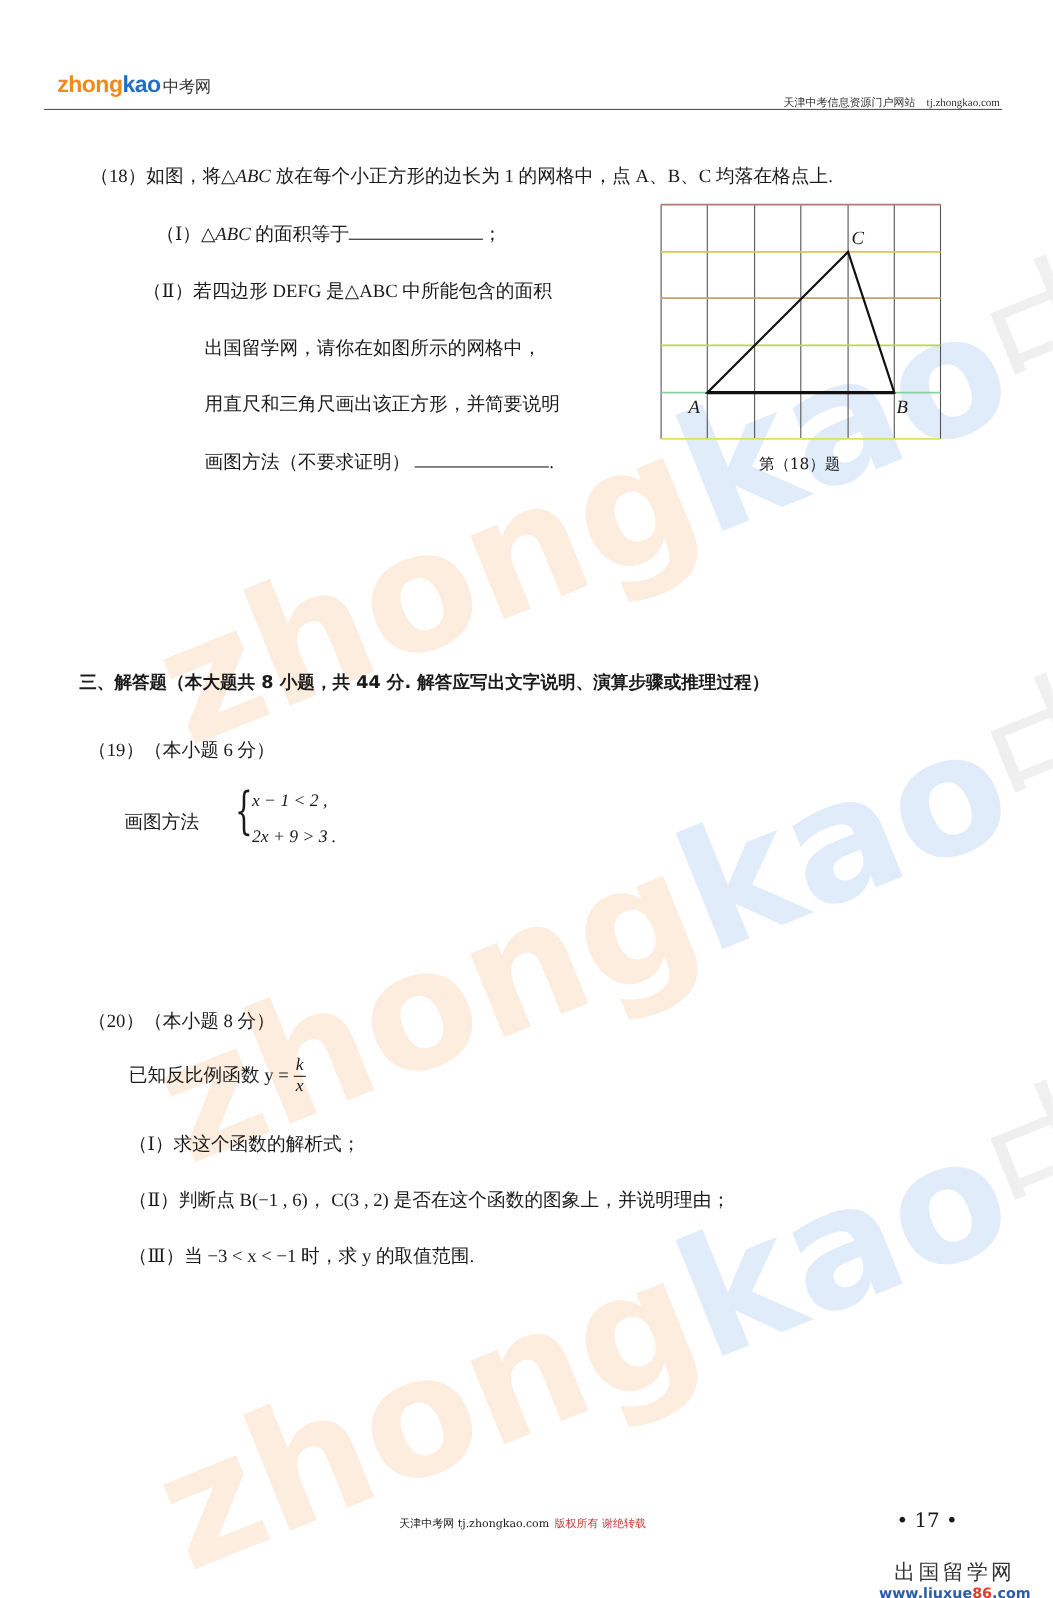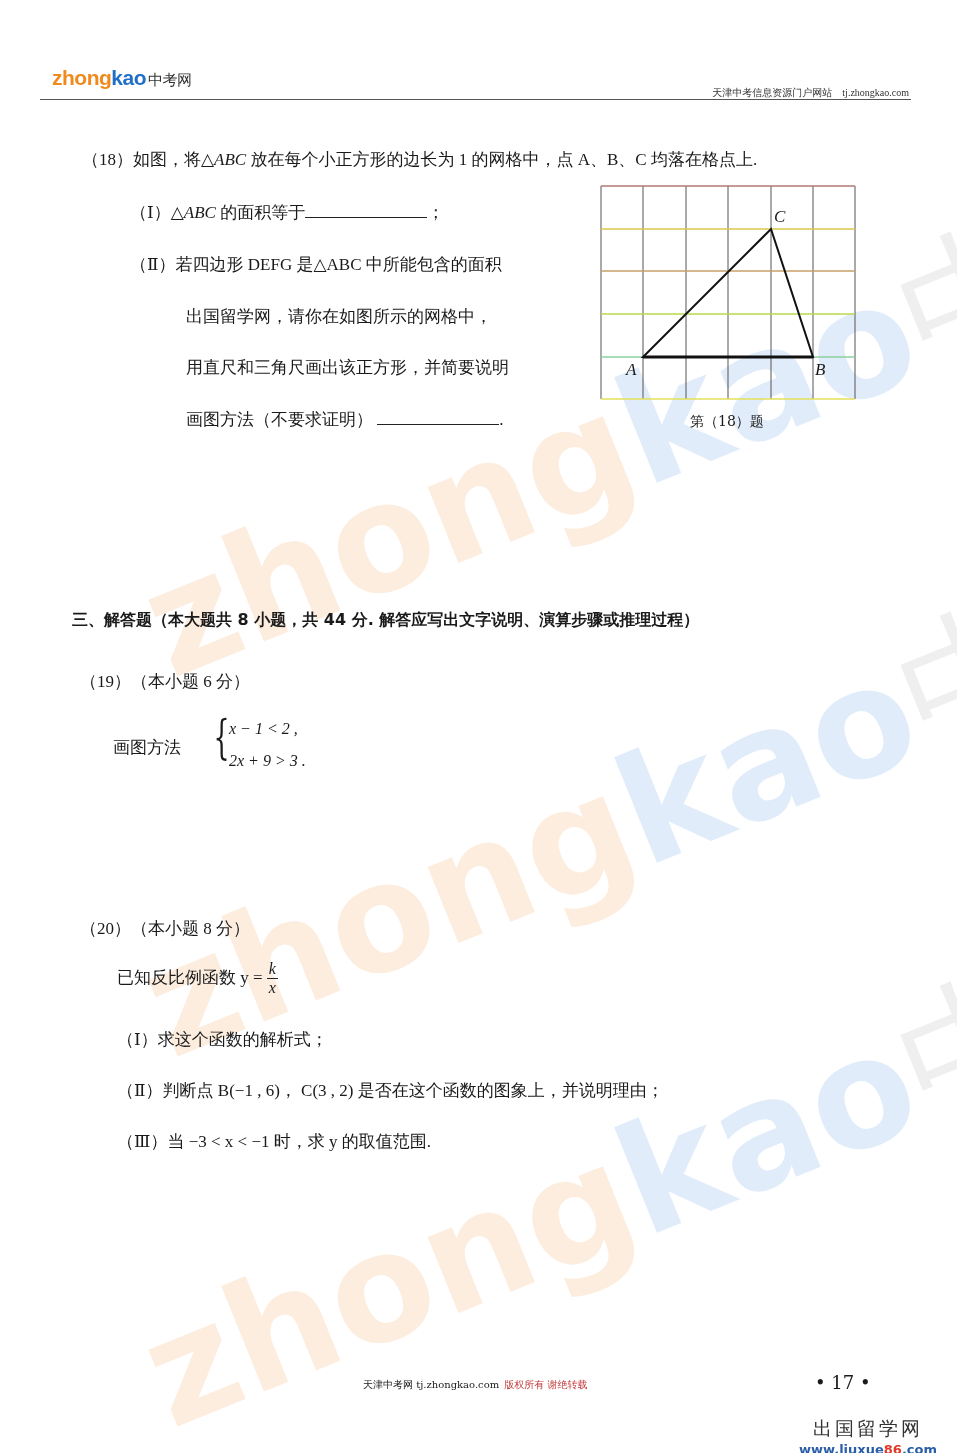--- a/index.html
+++ b/index.html
@@ -43,21 +43,21 @@
   <span class="z">zhong</span><span class="k">kao</span><span class="cn">中考网</span>
 </div>
 <div class="abs site">
   <span>天津中考信息资源门户网站</span><span>tj.zhongkao.com</span>
 </div>
 <div class="abs rule"></div>
 
 <div class="abs t" style="left:82px;top:148px;">
   <span>（18）如图，将</span><span class="i">△ABC</span> <span>放在每个小正方形的边长为 1 的网格中，点 A、B、C 均落在格点上.</span>
 </div>
-<div class="abs t" style="left:130px;top:201px;">
+<div class="abs t" style="left:142px;top:201px;">
   <span>（Ⅰ）</span><span class="i">△ABC</span> <span>的面积等于</span><span class="blank"></span><span>；</span>
 </div>
 <div class="abs t" style="left:130px;top:253px;">
   <span>（Ⅱ）</span><span>若四边形 DEFG 是△ABC 中所能包含的面积</span>
 </div>
 <div class="abs t" style="left:186px;top:305px;">出国留学网，请你在如图所示的网格中，</div>
 <div class="abs t" style="left:186px;top:356px;">用直尺和三角尺画出该正方形，并简要说明</div>
 <div class="abs t" style="left:186px;top:408px;">
   <span>画图方法（不要求证明）</span> <span class="blank"></span><span>.</span>
 </div>

